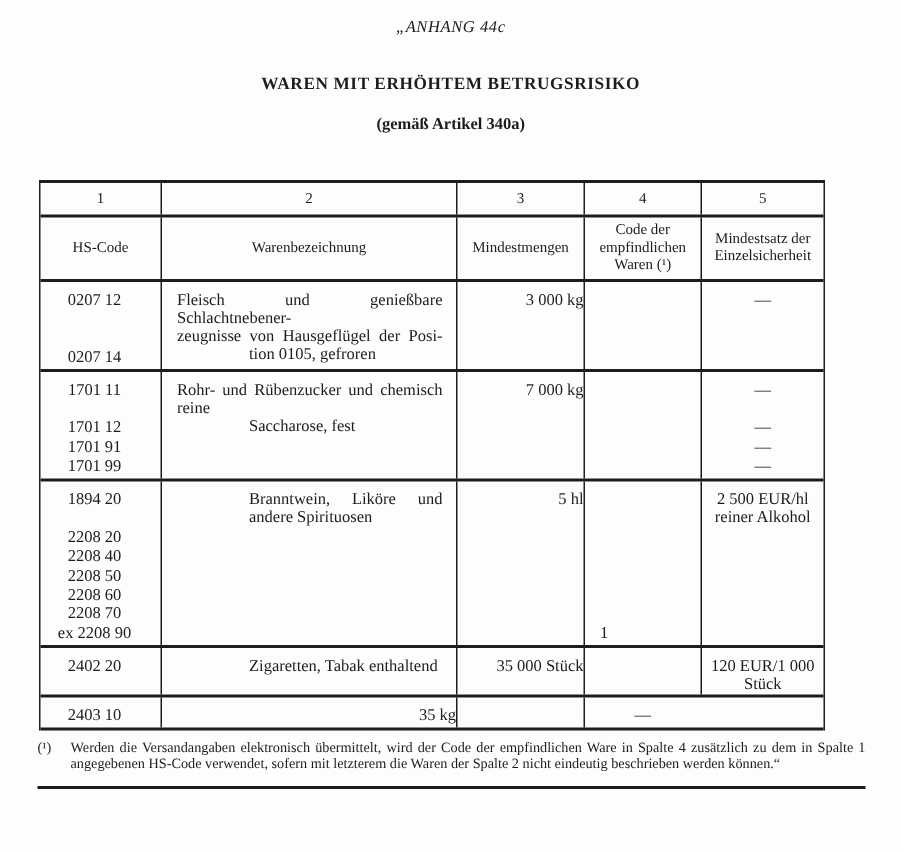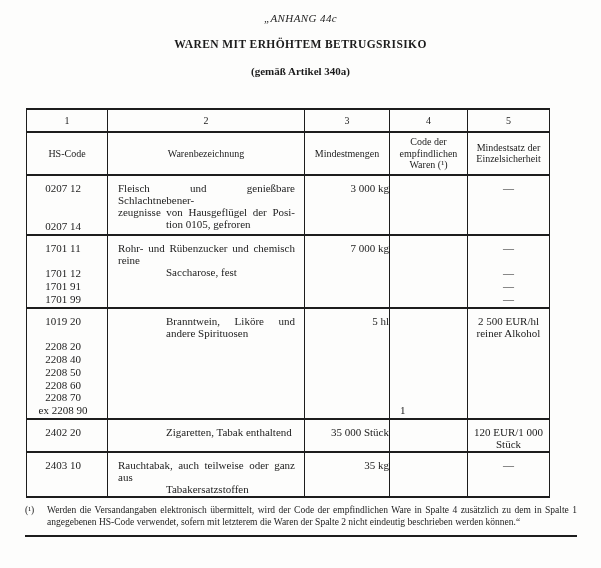--- a/index.html
+++ b/index.html
@@ -5,21 +5,21 @@
   html,body{margin:0;padding:0;}
   body{
     width:601px;height:568px;overflow:hidden;
     background:#fdfdfc;color:#1c1c1c;
     font-family:"Liberation Serif","DejaVu Serif",serif;
     -webkit-font-smoothing:antialiased;
   }
   .page{position:relative;width:601px;height:568px;}
   .titles{text-align:center;padding-top:12px;}
   .annex-label{font-style:italic;font-size:11px;letter-spacing:.4px;}
-  .doc-title{font-weight:bold;font-size:11.5px;letter-spacing:.4px;margin-top:14px;}
+  .doc-title{font-weight:bold;font-size:11.5px;letter-spacing:.4px;margin-top:26px;}
   .doc-subtitle{font-weight:bold;font-size:11px;margin-top:15px;}
 
   .tablewrap{margin:31px 0 0 26px;width:524px;box-sizing:border-box;
     border-left:1px solid #1d1d1d;border-right:1px solid #1d1d1d;border-top:2px solid #1d1d1d;}
   .grid5{display:grid;grid-template-columns:80px 197px 85px 78px 82px;}
   .grid5 > div{box-sizing:border-box;}
   .grid5 > div + div{border-left:1px solid #1d1d1d;}
 
   .num-row{border-bottom:2px solid #1d1d1d;}
   .num-row .cell{height:21px;display:flex;align-items:center;justify-content:center;
@@ -129,21 +129,21 @@
             <div class="subline">—</div>
             <div class="subline">&nbsp;</div>
             <div class="subline">—</div>
             <div class="subline">—</div>
             <div class="subline">—</div>
           </div>
   </div>
 
   <div class="grid5 block">
     <div class="cell cell-codes">
-            <div class="subline">1019 20</div>
+            <div class="subline">1894 20</div>
             <div class="subline">&nbsp;</div>
             <div class="subline">2208 20</div>
             <div class="subline">2208 40</div>
             <div class="subline">2208 50</div>
             <div class="subline">2208 60</div>
             <div class="subline">2208 70</div>
             <div class="subline">ex 2208 90</div>
           </div>
     <div class="cell cell-desc">
             <div class="desc-line single">Branntwein, Liköre und andere Spirituosen</div>
@@ -183,24 +183,20 @@
     <div class="cell cell-g5">
             <div class="g-line">120 EUR/1 000</div>
             <div class="g-line">Stück</div>
           </div>
   </div>
 
   <div class="grid5 block">
     <div class="cell cell-codes">
             <div class="subline">2403 10</div>
           </div>
-    <div class="cell cell-desc">
-            <div class="desc-line">Rauchtabak, auch teilweise oder ganz aus</div>
-            <div class="desc-line">Tabakersatzstoffen</div>
-          </div>
     <div class="cell cell-qty">
             <div class="g-line">35 kg</div>
           </div>
     <div class="cell cell-code4">
             <div class="subline">&nbsp;</div>
           </div>
     <div class="cell cell-g5">
             <div class="subline">—</div>
           </div>
   </div>

